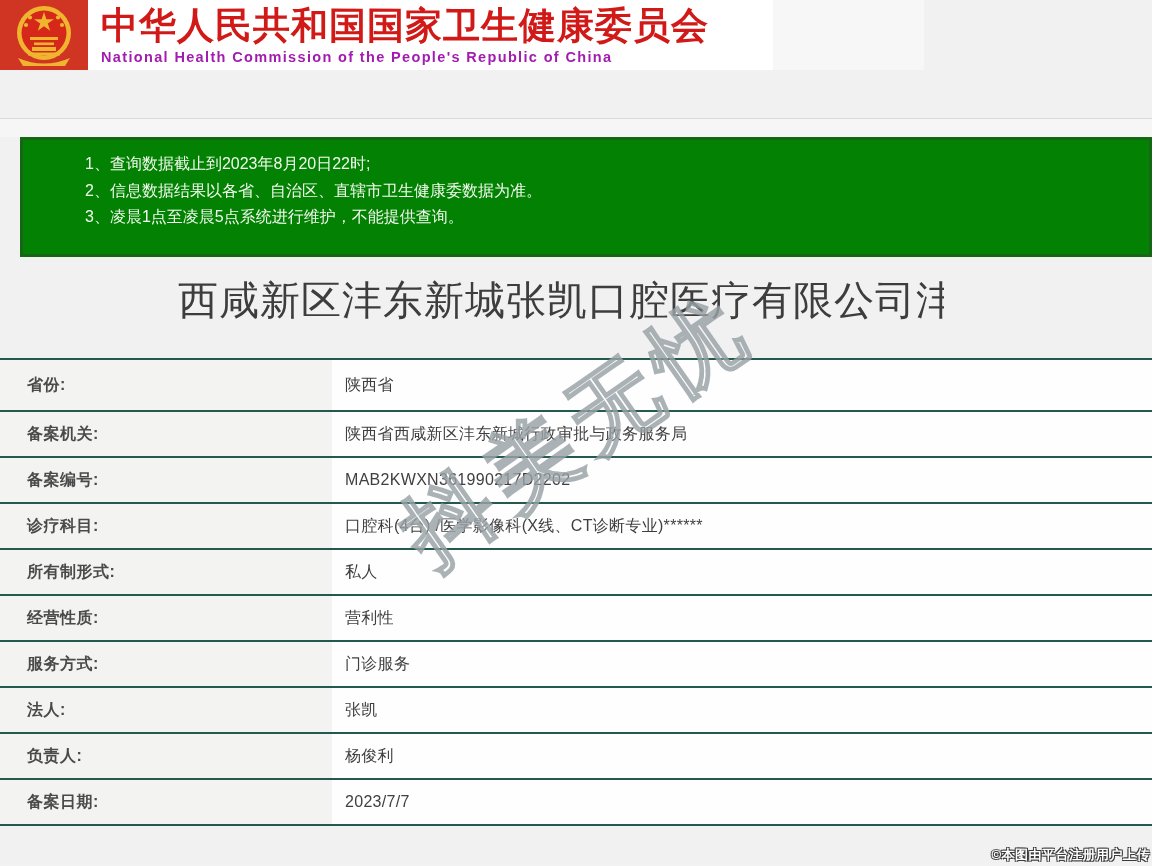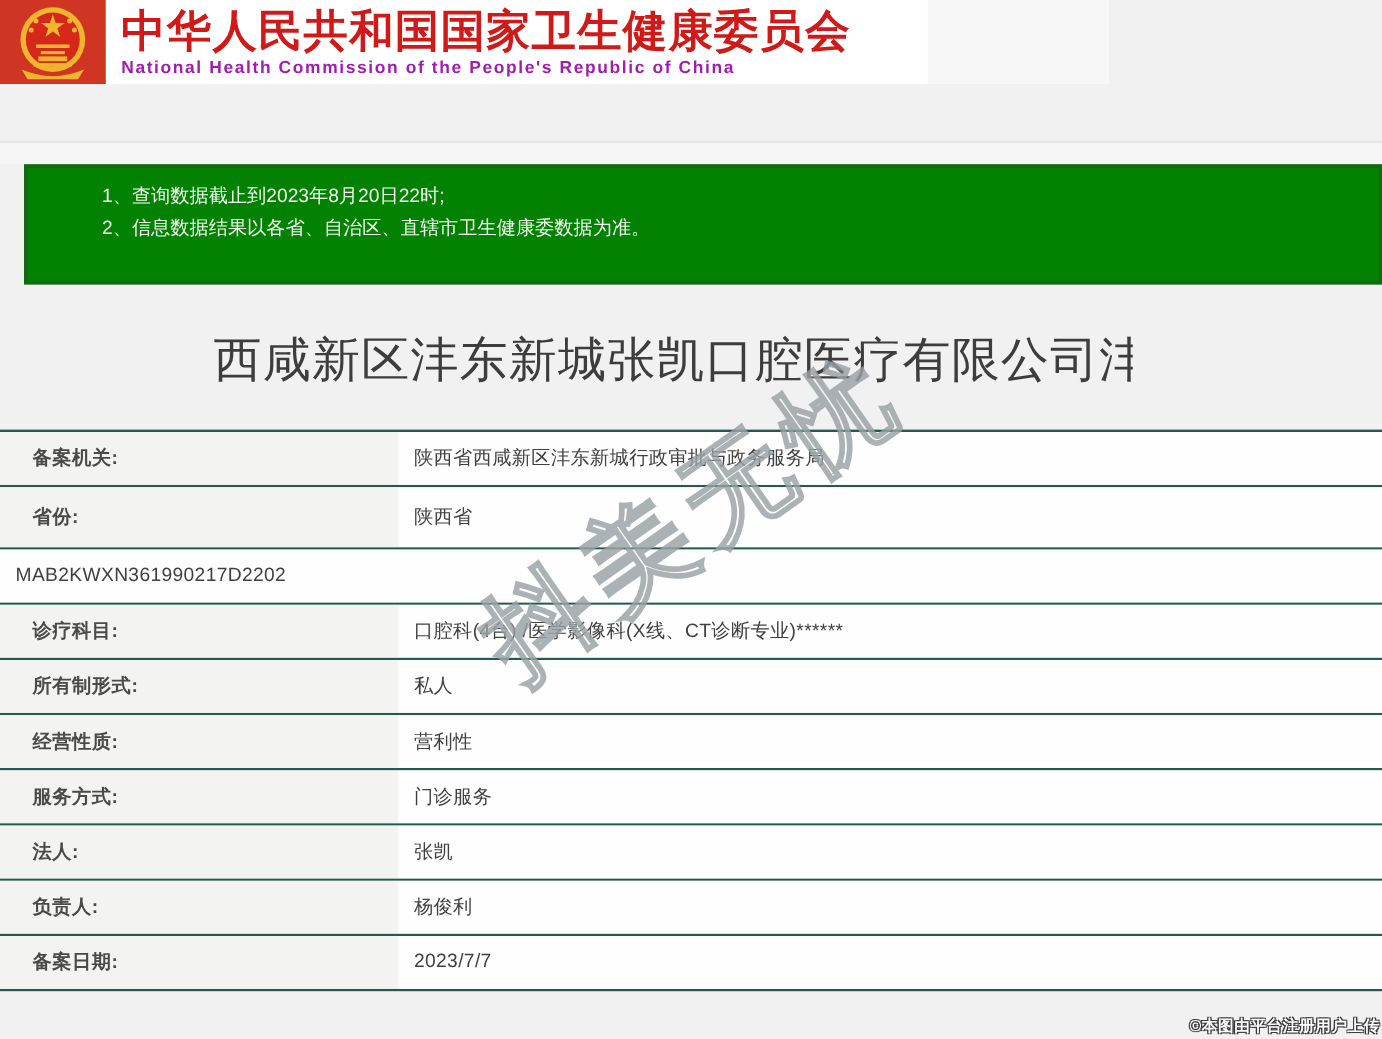--- a/index.html
+++ b/index.html
@@ -15,21 +15,21 @@
   .emblem-box { width:88px; height:70px; flex:0 0 88px; background:linear-gradient(#e04730,#c22418); }
   .header-titles { padding-left:13px; padding-top:5px; }
   .cn-title { font-size:37px; font-weight:bold; color:#d11a18; letter-spacing:1px; line-height:42px; white-space:nowrap; }
   .en-title { font-size:14.5px; font-weight:bold; color:#a21caf; letter-spacing:1.35px; margin-top:2px; white-space:nowrap; }
 
   .top-divider { position:absolute; top:118px; left:0; width:1152px; height:1px; background:#d9d9d9; }
   .sub-band { position:absolute; top:119px; left:0; width:1152px; height:18px; background:#f6f6f6; }
 
   
   .notice-box {
-    position:absolute; top:137px; left:20px; width:1132px; height:100px;
+    position:absolute; top:137px; left:20px; width:1132px; height:120px;
     background:#028102; border:3px solid #156615;
     color:#f2fbee; font-size:16px; line-height:26.5px;
     padding:11px 10px 0 62px;
   }
   .notice-line { white-space:nowrap; }
 
   
   .page-title-wrap { position:absolute; top:272px; left:0; width:944px; height:62px; overflow:hidden;text-align:right; }
   .page-title {
     font-size:40px; font-weight:500; color:#3d3d3d; letter-spacing:1px;
@@ -97,36 +97,38 @@
     </div>
   </div>
 </div>
 
 <div class="top-divider"></div>
 <div class="sub-band"></div>
 
 <div class="notice-box">
   <div class="notice-line">1、查询数据截止到2023年8月20日22时;</div>
   <div class="notice-line">2、信息数据结果以各省、自治区、直辖市卫生健康委数据为准。</div>
+  <div class="notice-line">3、凌晨1点至凌晨5点系统进行维护，不能提供查询。</div>
 </div>
 
 <div class="page-title-wrap">
   <h1 class="page-title">西咸新区沣东新城张凯口腔医疗有限公司沣东口腔诊所</h1>
 </div>
 
 <div class="record-table">
-  <div class="t-row">
-    <div class="cell-label">备案机关:</div>
-    <div class="cell-value">陕西省西咸新区沣东新城行政审批与政务服务局</div>
-  </div>
   <div class="t-row first">
     <div class="cell-label">省份:</div>
     <div class="cell-value">陕西省</div>
   </div>
   <div class="t-row">
+    <div class="cell-label">备案机关:</div>
+    <div class="cell-value">陕西省西咸新区沣东新城行政审批与政务服务局</div>
+  </div>
+  <div class="t-row">
+    <div class="cell-label">备案编号:</div>
     <div class="cell-value">MAB2KWXN361990217D2202</div>
   </div>
   <div class="t-row">
     <div class="cell-label">诊疗科目:</div>
     <div class="cell-value">口腔科(4台) /医学影像科(X线、CT诊断专业)******</div>
   </div>
   <div class="t-row">
     <div class="cell-label">所有制形式:</div>
     <div class="cell-value">私人</div>
   </div>

